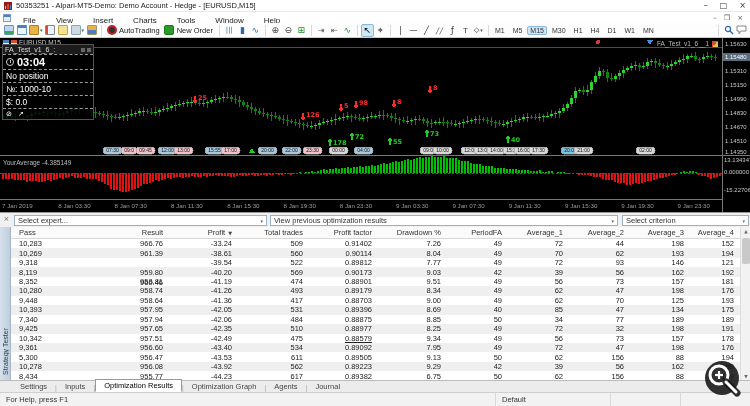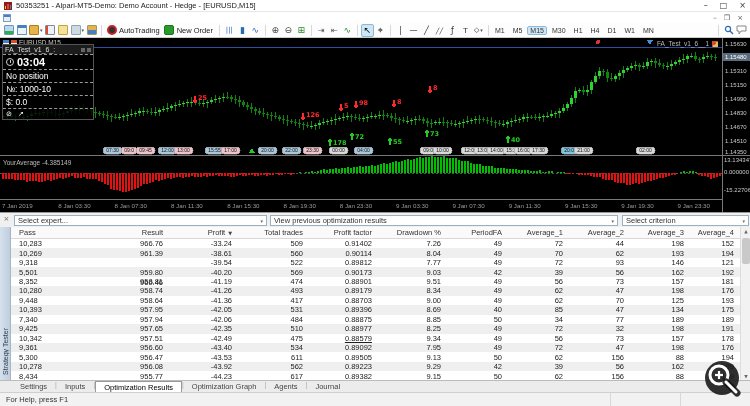--- a/index.html
+++ b/index.html
@@ -74,21 +74,21 @@
   .row{display:flex;height:9.466px;}
   .row:nth-child(even){background:#efefef;}
   .row .c{font-size:7.5px;color:#222;display:flex;align-items:center;}
   .num{justify-content:flex-end;padding-right:6px;}
   .first{justify-content:flex-start;padding-left:8px;}
   #vscroll{position:absolute;right:0;top:14px;width:10px;height:154px;background:#f2f2f2;border-left:1px solid #ddd;}
   #vscroll .sa{position:absolute;left:0;width:10px;height:9px;font-size:4.5px;color:#666;text-align:center;line-height:9px;}
   #vscroll .thumb{position:absolute;left:1px;top:11px;width:8px;height:26px;background:#c9c9c9;border-radius:2px;}
 
   
-  #tabsbar{position:absolute;top:380px;left:0;width:750px;height:12px;background:#ececec;border-top:1px solid #bbb;display:flex;align-items:flex-start;padding-left:12px;}
+  #tabsbar{position:absolute;top:380px;left:0;width:750px;height:12px;background:#ececec;border-top:1px solid #bbb;display:flex;align-items:flex-end;padding-left:12px;}
   .tab{font-size:7.5px;color:#444;padding:1px 8px;cursor:default;white-space:nowrap;}
   .tab.active{background:#fff;border:1px solid #999;border-bottom:1px solid #fff;color:#000;}
   .tabsep{color:#aaa;font-size:7px;padding-bottom:1px;}
 
   
   #statusbar{position:absolute;top:392px;left:0;width:750px;height:14px;background:#f2f2f2;border-top:1px solid #cfcfcf;display:flex;align-items:center;font-size:7.5px;color:#333;}
   .scell{height:100%;display:flex;align-items:center;padding:0 6px;border-left:1px solid #d8d8d8;}
   .scell.first{border-left:none;flex:1;}
   #sig{display:inline-flex;align-items:flex-end;gap:1px;margin-right:3px;}
   #sig i{display:block;width:2px;background:#3aa63a;}
@@ -111,20 +111,21 @@
     <span id="title-text">50353251 - Alpari-MT5-Demo: Demo Account - Hedge - [EURUSD,M15]</span>
     <span class="wctl">
       <span class="g">–</span>
       <span class="g">□</span>
       <span class="g">×</span>
     </span>
   </div>
 
   <div id="menubar">
     <span id="mdi-icon"></span>
+    <nav id="menus"><span class="menu-item">File</span><span class="menu-item">View</span><span class="menu-item">Insert</span><span class="menu-item">Charts</span><span class="menu-item">Tools</span><span class="menu-item">Window</span><span class="menu-item">Help</span></nav>
     <span id="mdi-ctl">
       <span class="g">–</span>
       <span class="g">❐</span>
       <span class="g">×</span>
     </span>
   </div>
 
   <div id="toolbar">
     <span class="tbtn">
         <span class="micon" style="background:linear-gradient(#bcd7ee 60%,#2fae4a 60%);border:1px solid #6a95bb"></span>
@@ -1034,21 +1035,21 @@
             <div class="c num" style="width: 71px;">522</div>
             <div class="c num" style="width: 69px;">0.89812</div>
             <div class="c num" style="width: 69px;">7.77</div>
             <div class="c num" style="width: 61px;">49</div>
             <div class="c num" style="width: 61px;">72</div>
             <div class="c num" style="width: 61px;">93</div>
             <div class="c num" style="width: 60px;">146</div>
             <div class="c num" style="width: 50px;">121</div>
           </div>
           <div class="row">
-            <div class="c first" style="width: 89px;">5,501</div>
+            <div class="c first" style="width: 89px;">8,119</div>
             <div class="c num" style="width: 69px;">959.80</div>
             <div class="c num" style="width: 69px;">-40.20</div>
             <div class="c num" style="width: 71px;">569</div>
             <div class="c num" style="width: 69px;">0.90173</div>
             <div class="c num" style="width: 69px;">9.03</div>
             <div class="c num" style="width: 61px;">42</div>
             <div class="c num" style="width: 61px;">39</div>
             <div class="c num" style="width: 61px;">56</div>
             <div class="c num" style="width: 60px;">162</div>
             <div class="c num" style="width: 50px;">192</div>
@@ -1182,21 +1183,21 @@
             <div class="c num" style="width: 61px;">56</div>
             <div class="c num" style="width: 60px;">162</div>
             <div class="c num" style="width: 50px;">199</div>
           </div>
           <div class="row">
             <div class="c first" style="width: 89px;">8,434</div>
             <div class="c num" style="width: 69px;">955.77</div>
             <div class="c num" style="width: 69px;">-44.23</div>
             <div class="c num" style="width: 71px;">617</div>
             <div class="c num" style="width: 69px;">0.89382</div>
-            <div class="c num" style="width: 69px;">9.15</div>
+            <div class="c num" style="width: 69px;">6.75</div>
             <div class="c num" style="width: 61px;">50</div>
             <div class="c num" style="width: 61px;">62</div>
             <div class="c num" style="width: 61px;">156</div>
             <div class="c num" style="width: 60px;">88</div>
             <div class="c num" style="width: 50px;">139</div>
           </div>
         </div>
     </div>
     <div id="vscroll">
       <span class="sa g" style="top:0">▲</span>
@@ -1214,20 +1215,21 @@
       <span class="tabsep">|</span>
       <span class="tab">Optimization Graph</span>
       <span class="tabsep">|</span>
       <span class="tab">Agents</span>
       <span class="tabsep">|</span>
       <span class="tab">Journal</span>
     </div>
 
   <div id="statusbar">
     <span class="scell first">For Help, press F1</span>
+    <span class="scell" style="width:115px">Default</span>
     <span class="scell" style="width:70px"></span>
     <span class="scell" style="width:70px"></span>
   </div>
 
   <div id="magnify">
     <svg width="48" height="48" viewBox="0 0 48 48">
       <circle cx="22" cy="22" r="17" fill="#151515" opacity="0.88"></circle>
       <circle cx="19" cy="19" r="9" fill="none" stroke="#fff" stroke-width="3"></circle>
       <line x1="19" y1="15" x2="19" y2="23" stroke="#fff" stroke-width="2.2"></line>
       <line x1="15" y1="19" x2="23" y2="19" stroke="#fff" stroke-width="2.2"></line>

